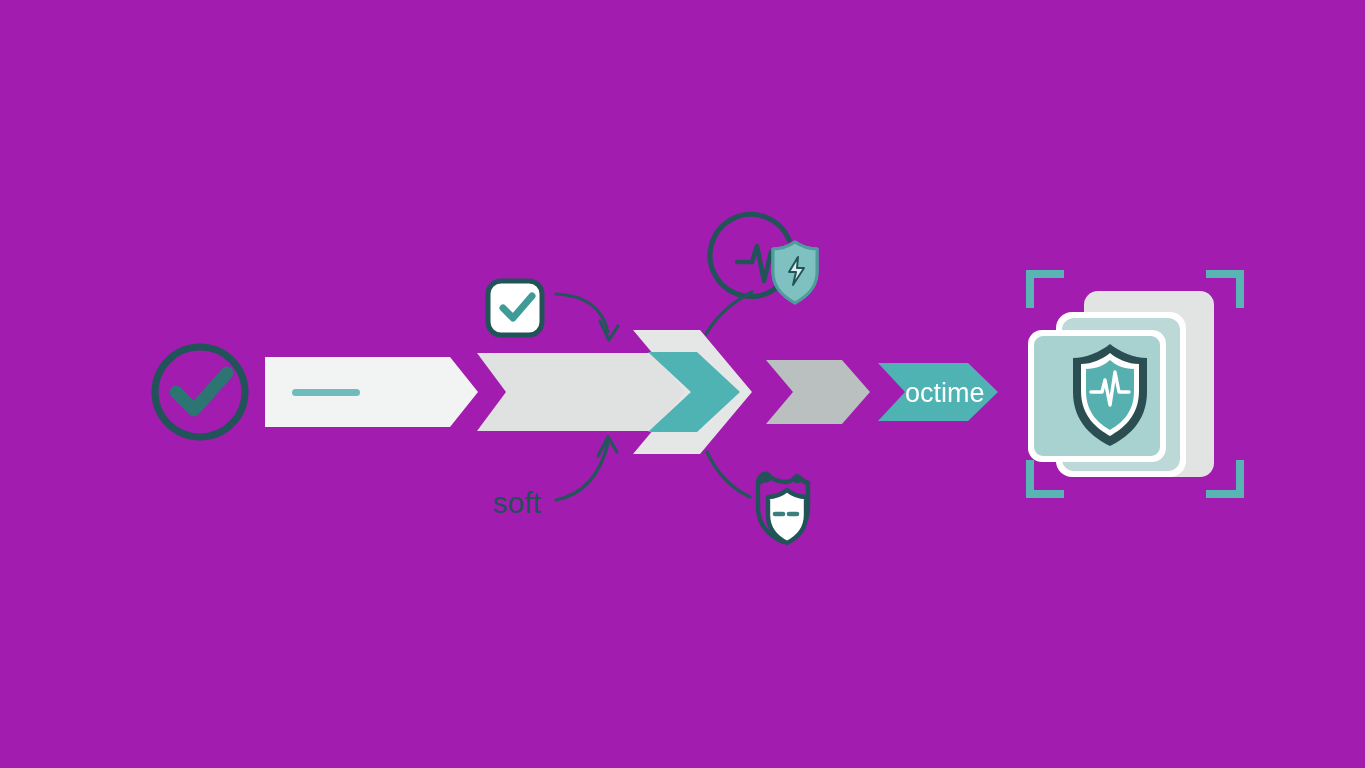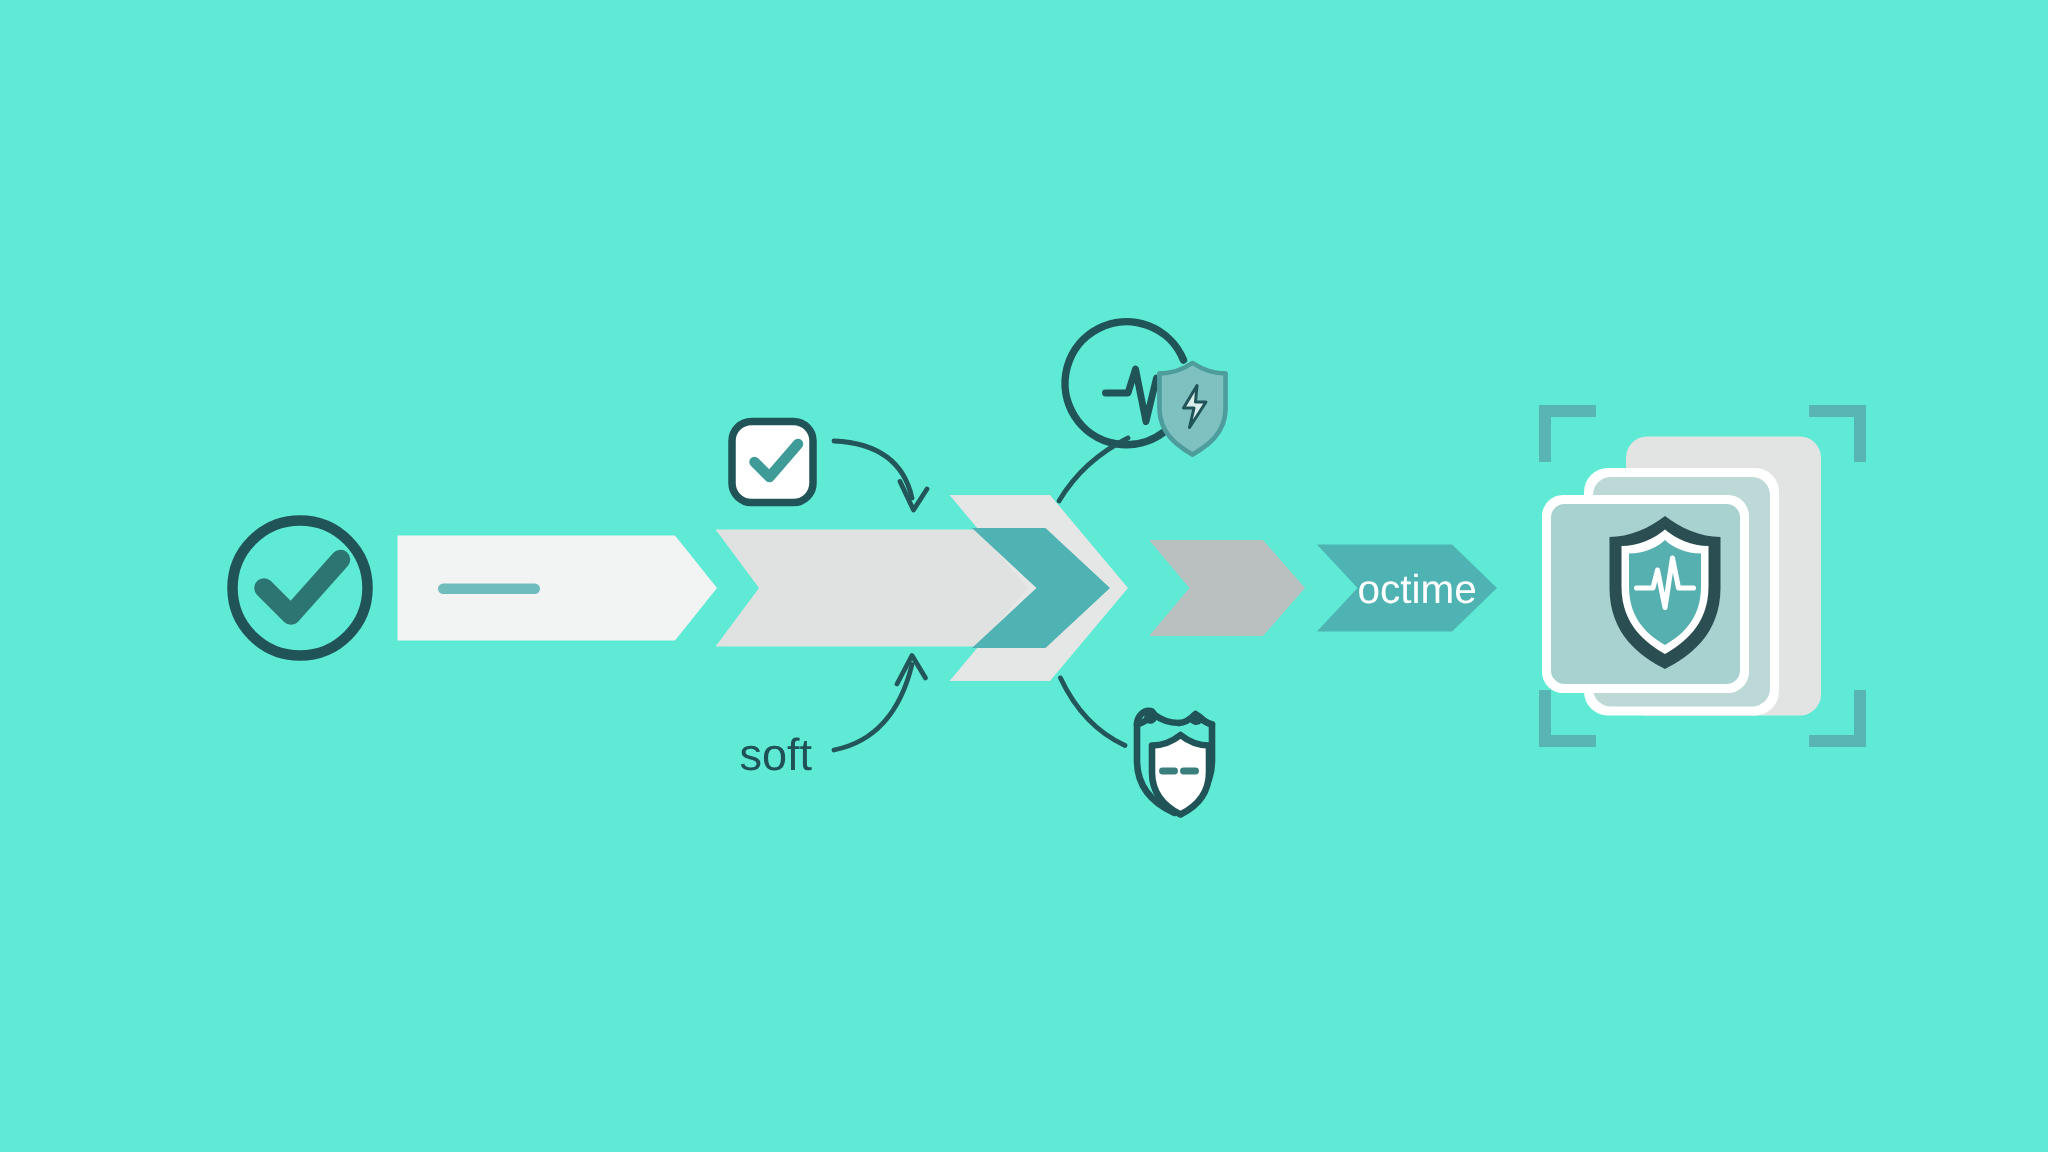--- a/index.html
+++ b/index.html
@@ -10,21 +10,21 @@
   body {
     width: 1365px;
     height: 768px;
     overflow: hidden;
     font-family: "Liberation Sans", sans-serif;
   }
   #stage {
     position: relative;
     width: 1365px;
     height: 768px;
-    background: #5eead4;
+    background: #a21caf;
   }
   #stage > svg {
     position: absolute;
     top: 0;
     left: 0;
     width: 1365px;
     height: 768px;
   }
   .lbl-soft {
     font-family: "Liberation Sans", sans-serif;

